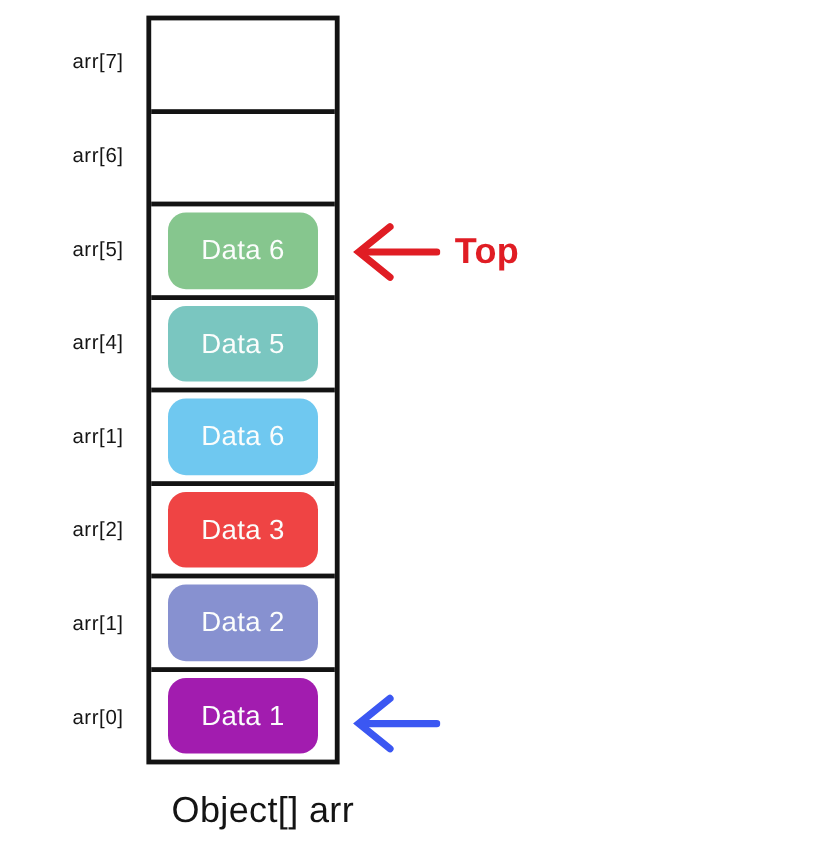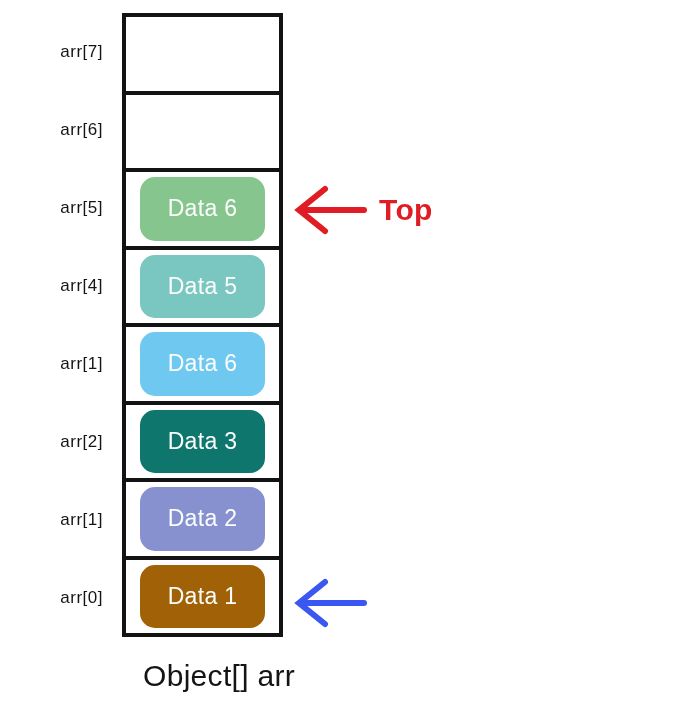--- a/index.html
+++ b/index.html
@@ -130,27 +130,27 @@
     <div class="cell">
       <div class="data-box" style="background-color: rgb(134, 198, 142);">Data 6</div>
     </div>
     <div class="cell">
       <div class="data-box" style="background-color: rgb(122, 198, 192);">Data 5</div>
     </div>
     <div class="cell">
       <div class="data-box" style="background-color: rgb(111, 200, 240);">Data 6</div>
     </div>
     <div class="cell">
-      <div class="data-box" style="background-color: #0f766e;">Data 3</div>
+      <div class="data-box" style="background-color: #ef4444;">Data 3</div>
     </div>
     <div class="cell">
       <div class="data-box" style="background-color: rgb(135, 145, 208);">Data 2</div>
     </div>
     <div class="cell">
-      <div class="data-box" style="background-color: #a16207;">Data 1</div>
+      <div class="data-box" style="background-color: #a21caf;">Data 1</div>
     </div>
   </div>
 
   <div class="pointer" style="left:291px; top:183px;">
     <svg width="76" height="54" viewBox="0 0 76 54">
       <line x1="10" y1="27" x2="73" y2="27" stroke-width="6" stroke-linecap="round" stroke="#e01d24"></line>
       <polyline points="34,6 8,27 34,48" fill="none" stroke-width="6" stroke-linecap="round" stroke-linejoin="miter" stroke="#e01d24"></polyline>
     </svg>
     <div class="pointer-label" style="color: rgb(224, 29, 36);">Top</div>
   </div>

